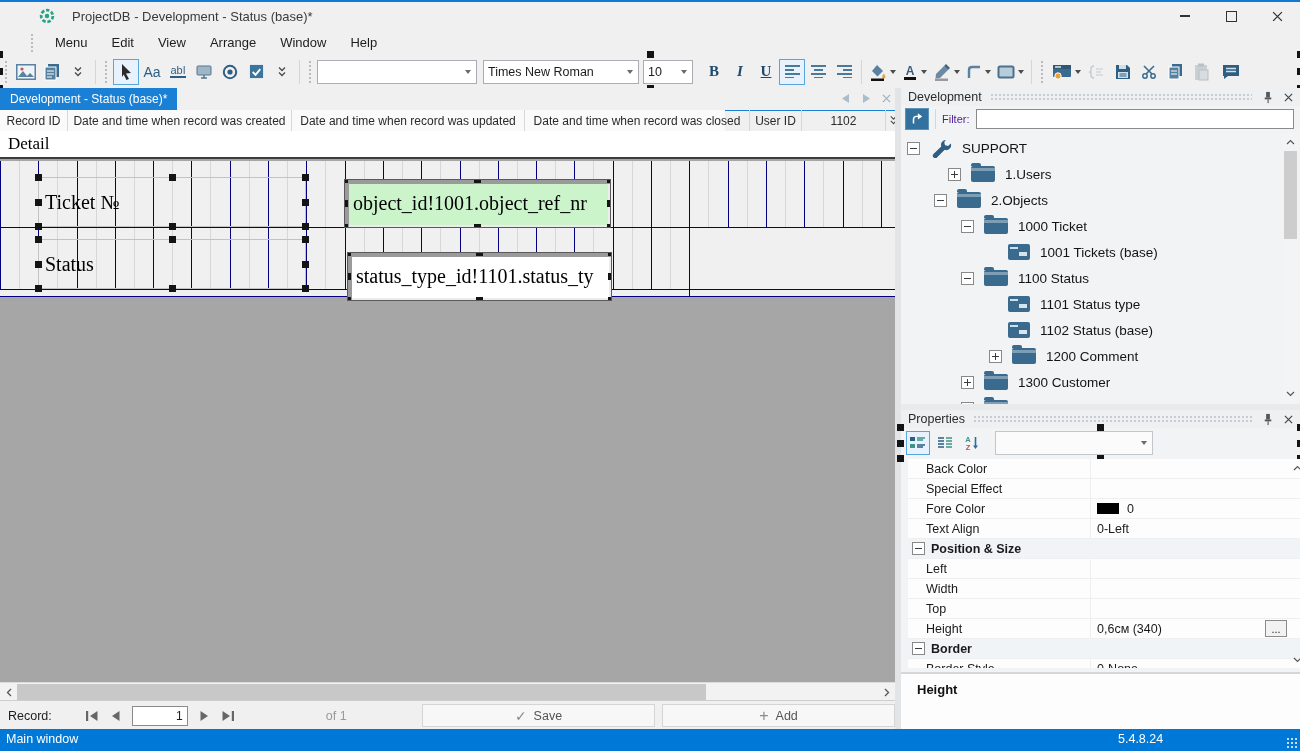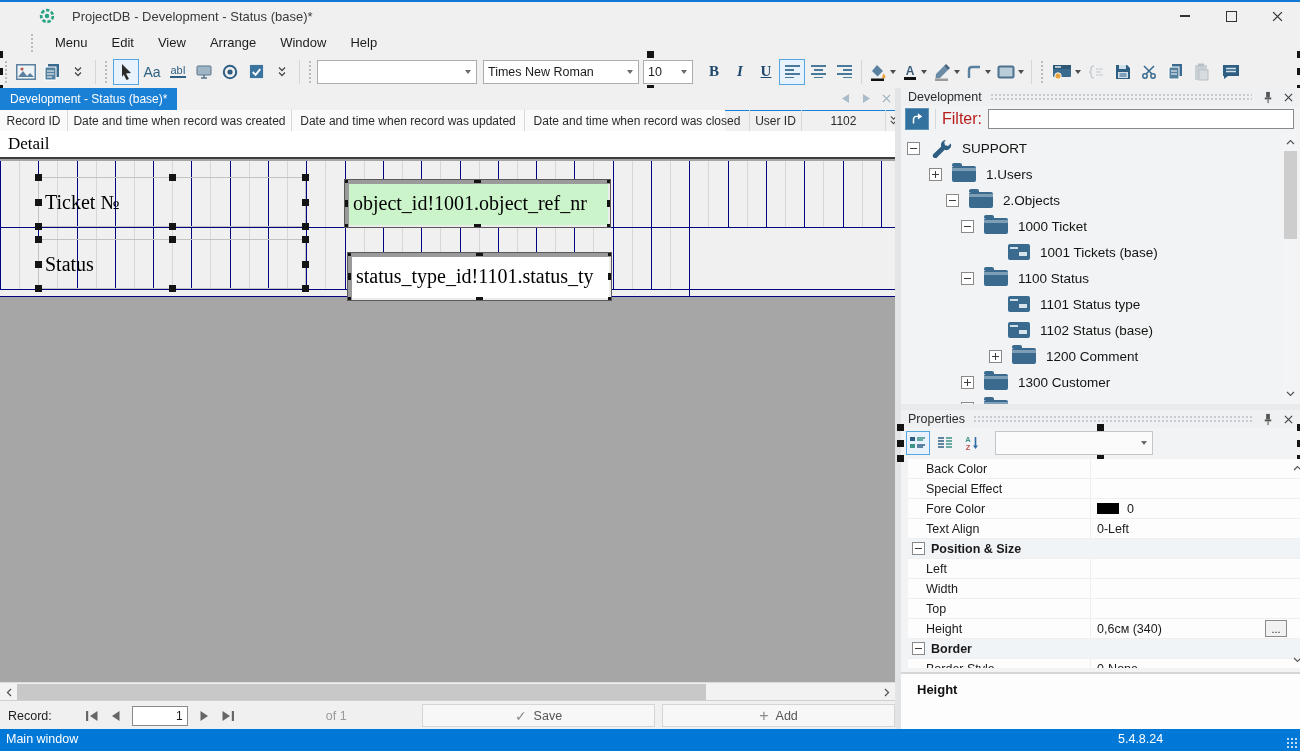--- a/index.html
+++ b/index.html
@@ -83,21 +83,21 @@
   
   .vsplit{position:absolute;left:895px;top:88px;width:6px;height:641px;background:#e2e4e6;}
   .rightpanel{position:absolute;left:901px;top:88px;width:399px;height:641px;background:#f2f3f4;}
   .panel-head{position:absolute;left:0;width:399px;height:18px;display:flex;align-items:center;background:#eef0f1;}
   .panel-head .ph-title{margin-left:7px;color:#2b2b2b;font-size:12.5px;}
   .ph-dots{flex:1;height:8px;margin:0 8px;background:radial-gradient(#c6ccd1 1px,transparent 1.1px);background-size:4px 4px;}
   .ph-btn{width:16px;height:16px;border:0;background:transparent;padding:0;display:flex;align-items:center;justify-content:center;margin-right:4px;}
   .filter-row{position:absolute;left:0;top:18px;width:399px;height:26px;display:flex;align-items:center;}
   .filter-btn{width:24px;height:22px;background:#33719f;border:1px solid #5d92b8;margin-left:4px;display:flex;align-items:center;justify-content:center;padding:0;}
   .fsep{width:1px;height:20px;background:#d4d7da;margin:0 6px;}
-  .filter-label{color:#b91c1c;font-size:16px;margin-right:6px;}
+  .filter-label{color:#4c1d95;font-size:11px;margin-right:6px;}
   .filter-input{flex:1;height:18px;border:1px solid #8a8a8a;margin-right:6px;background:#fff;font-family:inherit;font-size:12.5px;padding:0 4px;}
   .tree{position:absolute;left:0;top:43px;width:399px;height:273px;overflow:hidden;padding-top:4px;box-sizing:border-box;}
   .trow{height:26px;display:flex;align-items:center;gap:10px;}
   .tlabel{font-size:13.5px;color:#141414;white-space:nowrap;}
   .exp{width:11px;height:11px;border:1px solid #898989;background:#fff;position:relative;flex:none;box-sizing:content-box;}
   .exp::before{content:"";position:absolute;left:2px;right:2px;top:5px;height:1px;background:#3c3c3c;}
   .exp.plus::after{content:"";position:absolute;top:2px;bottom:2px;left:5px;width:1px;background:#3c3c3c;}
   .fold{width:24px;height:16px;background:#3a6b8f;border-radius:2px;position:relative;flex:none;}
   .fold::before{content:"";position:absolute;top:-3px;left:0;width:10px;height:3px;background:#3a6b8f;border-radius:2px 2px 0 0;}
   .fold::after{content:"";position:absolute;top:2px;left:0;right:0;height:3px;background:rgba(255,255,255,.35);}
@@ -485,26 +485,26 @@
     </div>
 
     <div class="tree">
       <div class="trow" style="padding-left:6px">
         <span class="exp"></span>
         <svg width="22" height="19" viewBox="0 0 19 17">
             <path d="M13.8 1a4.3 4.3 0 0 0-4.1 5.6L3 13.3a2.2 2.2 0 1 0 3.1 3.1l6.7-6.7A4.3 4.3 0 0 0 18.2 4l-2.3 2.3-2.8-.7-.7-2.8z" fill="#2e5f83"></path>
           </svg>
         <span class="tlabel">SUPPORT</span>
       </div>
-      <div class="trow" style="padding-left:28px">
+      <div class="trow" style="padding-left:47px">
         <span class="exp plus"></span>
         <span class="fold"></span>
         <span class="tlabel">1.Users</span>
       </div>
-      <div class="trow" style="padding-left:45px">
+      <div class="trow" style="padding-left:33px">
         <span class="exp"></span>
         <span class="fold"></span>
         <span class="tlabel">2.Objects</span>
       </div>
       <div class="trow" style="padding-left:60px">
         <span class="exp"></span>
         <span class="fold"></span>
         <span class="tlabel">1000 Ticket</span>
       </div>
       <div class="trow" style="padding-left:107px">

